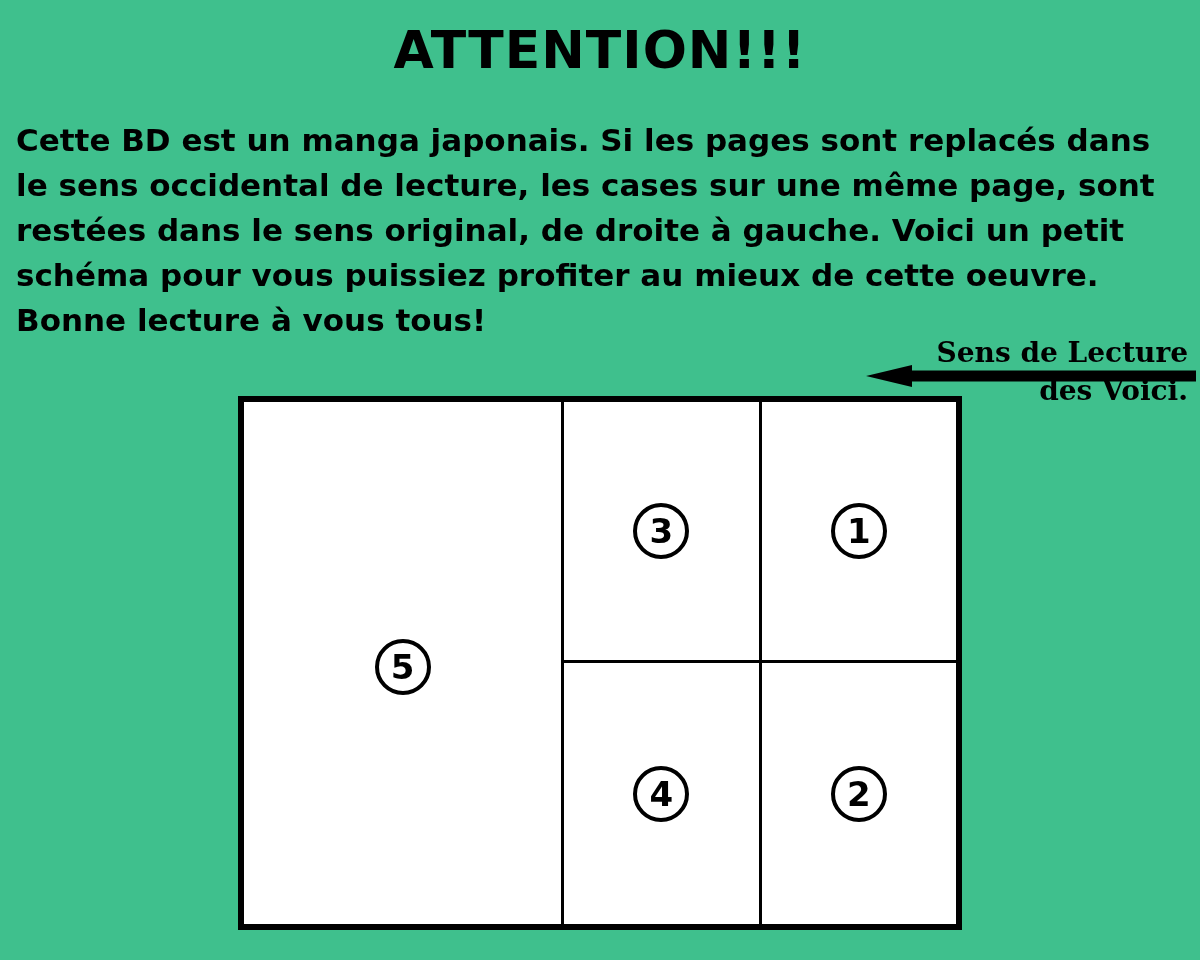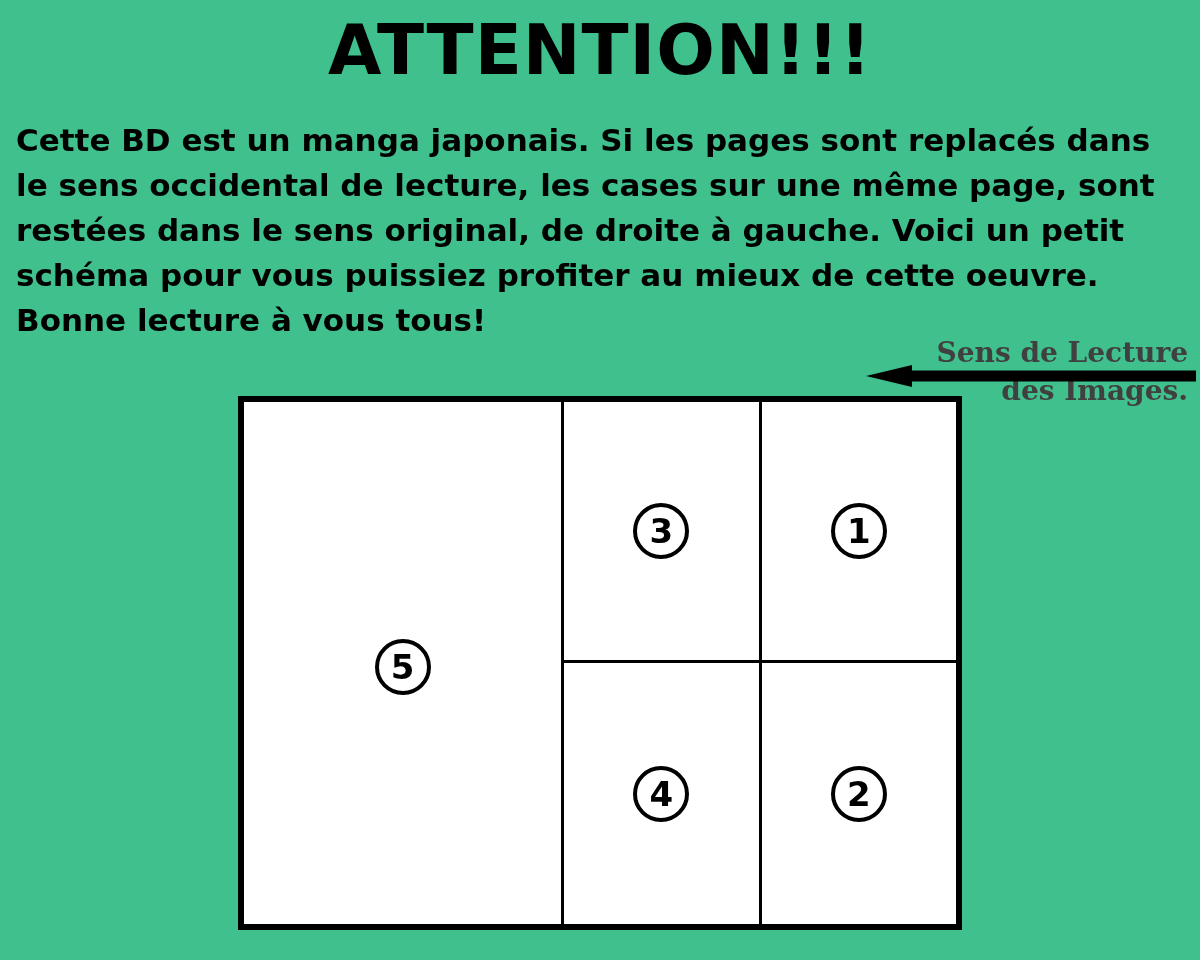--- a/index.html
+++ b/index.html
@@ -20,21 +20,21 @@
     height: 960px;
   }
   .title {
     position: absolute;
     top: 10px;
     left: 0;
     width: 1200px;
     text-align: center;
     font-family: "DejaVu Sans", sans-serif;
     font-weight: bold;
-    font-size: 69px;
+    font-size: 52px;
     line-height: 80px;
     color: #000000;
     letter-spacing: 1px;
   }
   .body-text {
     position: absolute;
     top: 118px;
     left: 16px;
     width: 1172px;
     font-family: "DejaVu Sans", sans-serif;
@@ -47,21 +47,21 @@
   .reading-label {
     position: absolute;
     top: 334px;
     left: 740px;
     width: 448px;
     text-align: right;
     font-family: "DejaVu Serif", serif;
     font-weight: bold;
     font-size: 28px;
     line-height: 38px;
-    color: #404040;
+    color: #000000;
   }
   .arrow {
     position: absolute;
     top: 365px;
     left: 866px;
     width: 330px;
     height: 22px;
   }
   .panel-grid {
     position: absolute;
@@ -141,21 +141,21 @@
 <body>
 
 <div class="page">
 
   <div class="title">ATTENTION!!!</div>
 
   <div class="body-text">Cette BD est un manga japonais. Si les pages sont replacés dans le sens occidental de lecture, les cases sur une même page, sont restées dans le sens original, de droite à gauche. Voici un petit schéma pour vous puissiez profiter au mieux de cette oeuvre. Bonne lecture à vous tous!</div>
 
   <div class="reading-label">
     <div>Sens de Lecture</div>
-    <div>des Images.</div>
+    <div>des Voici.</div>
   </div>
 
   <svg class="arrow" viewBox="0 0 330 22">
     <polygon points="0,11 46,0 46,22" fill="#000000"></polygon>
     <rect x="44" y="5.5" width="286" height="11" fill="#000000"></rect>
   </svg>
 
   <div class="panel-grid">
     <div class="col-left">
       <div class="panel p5">

